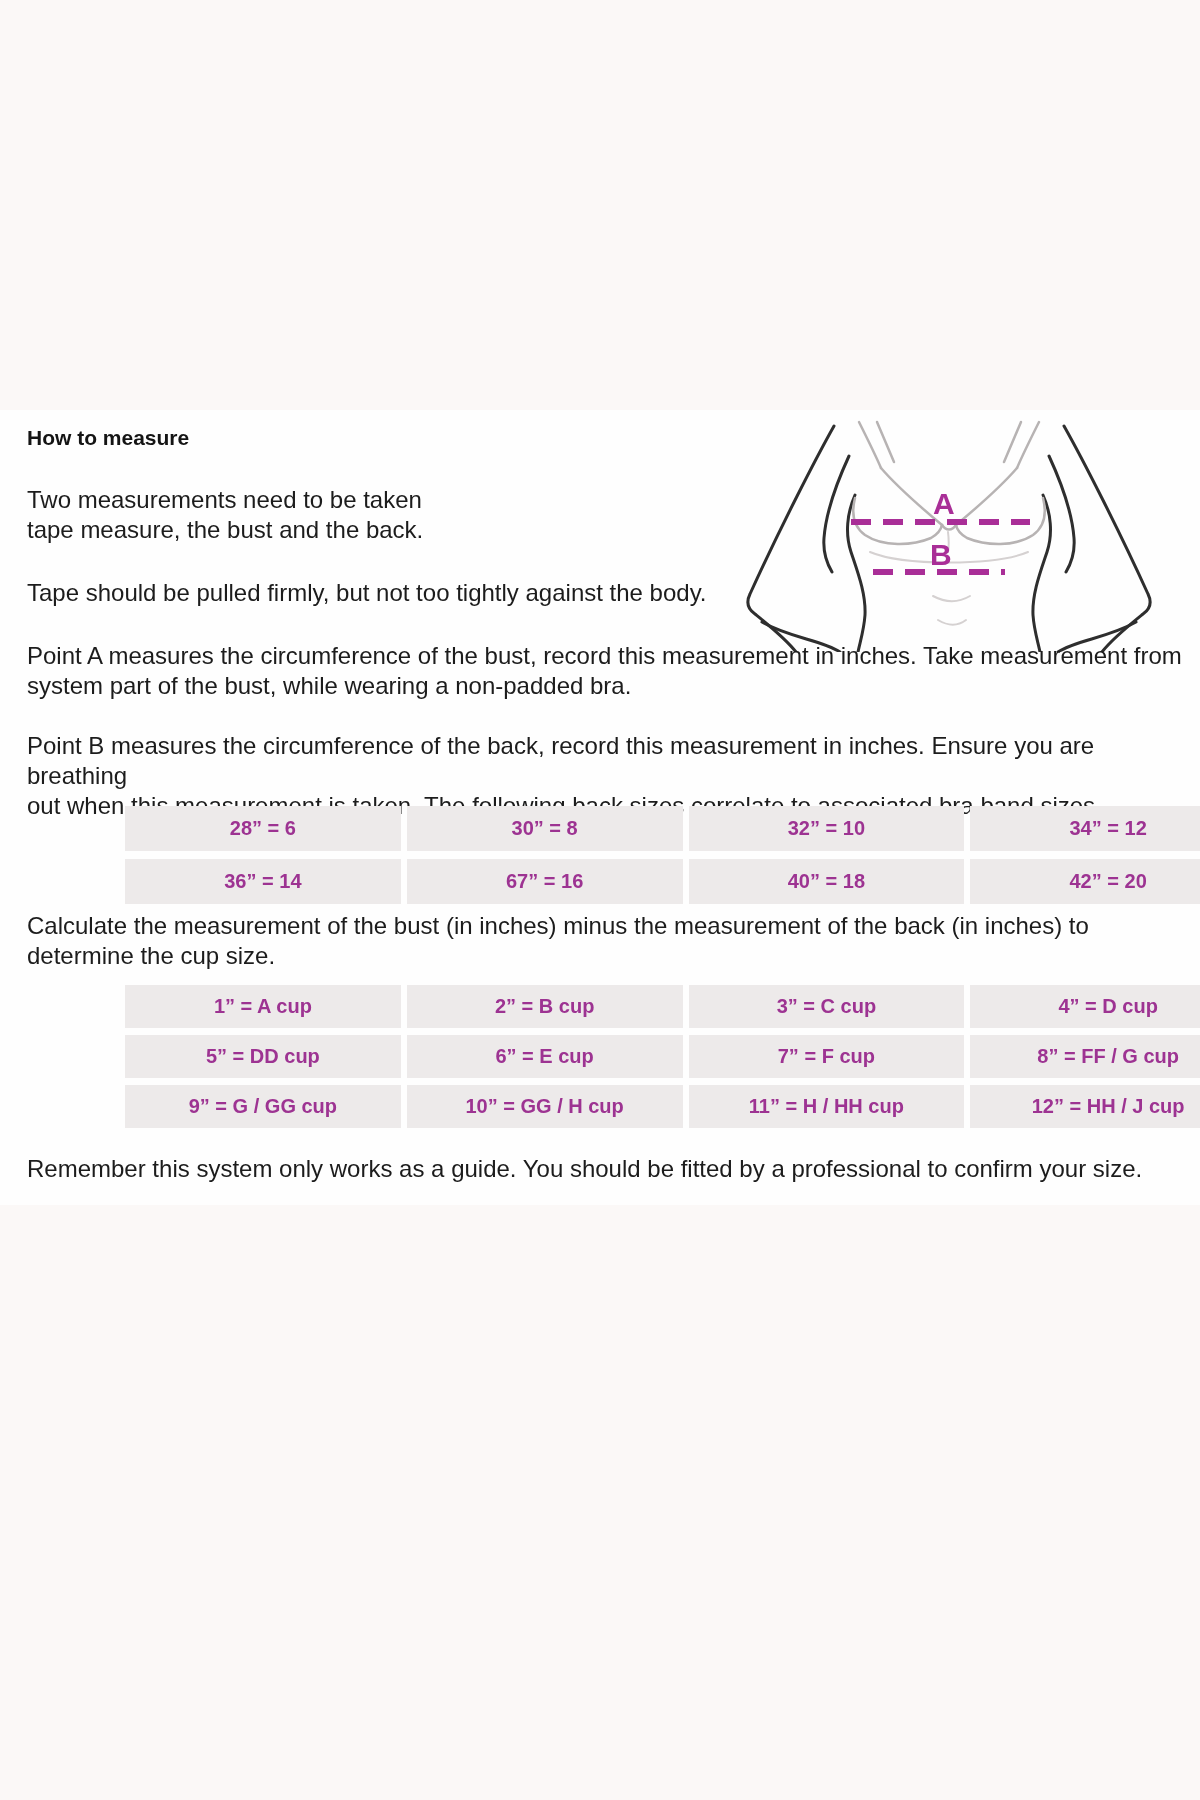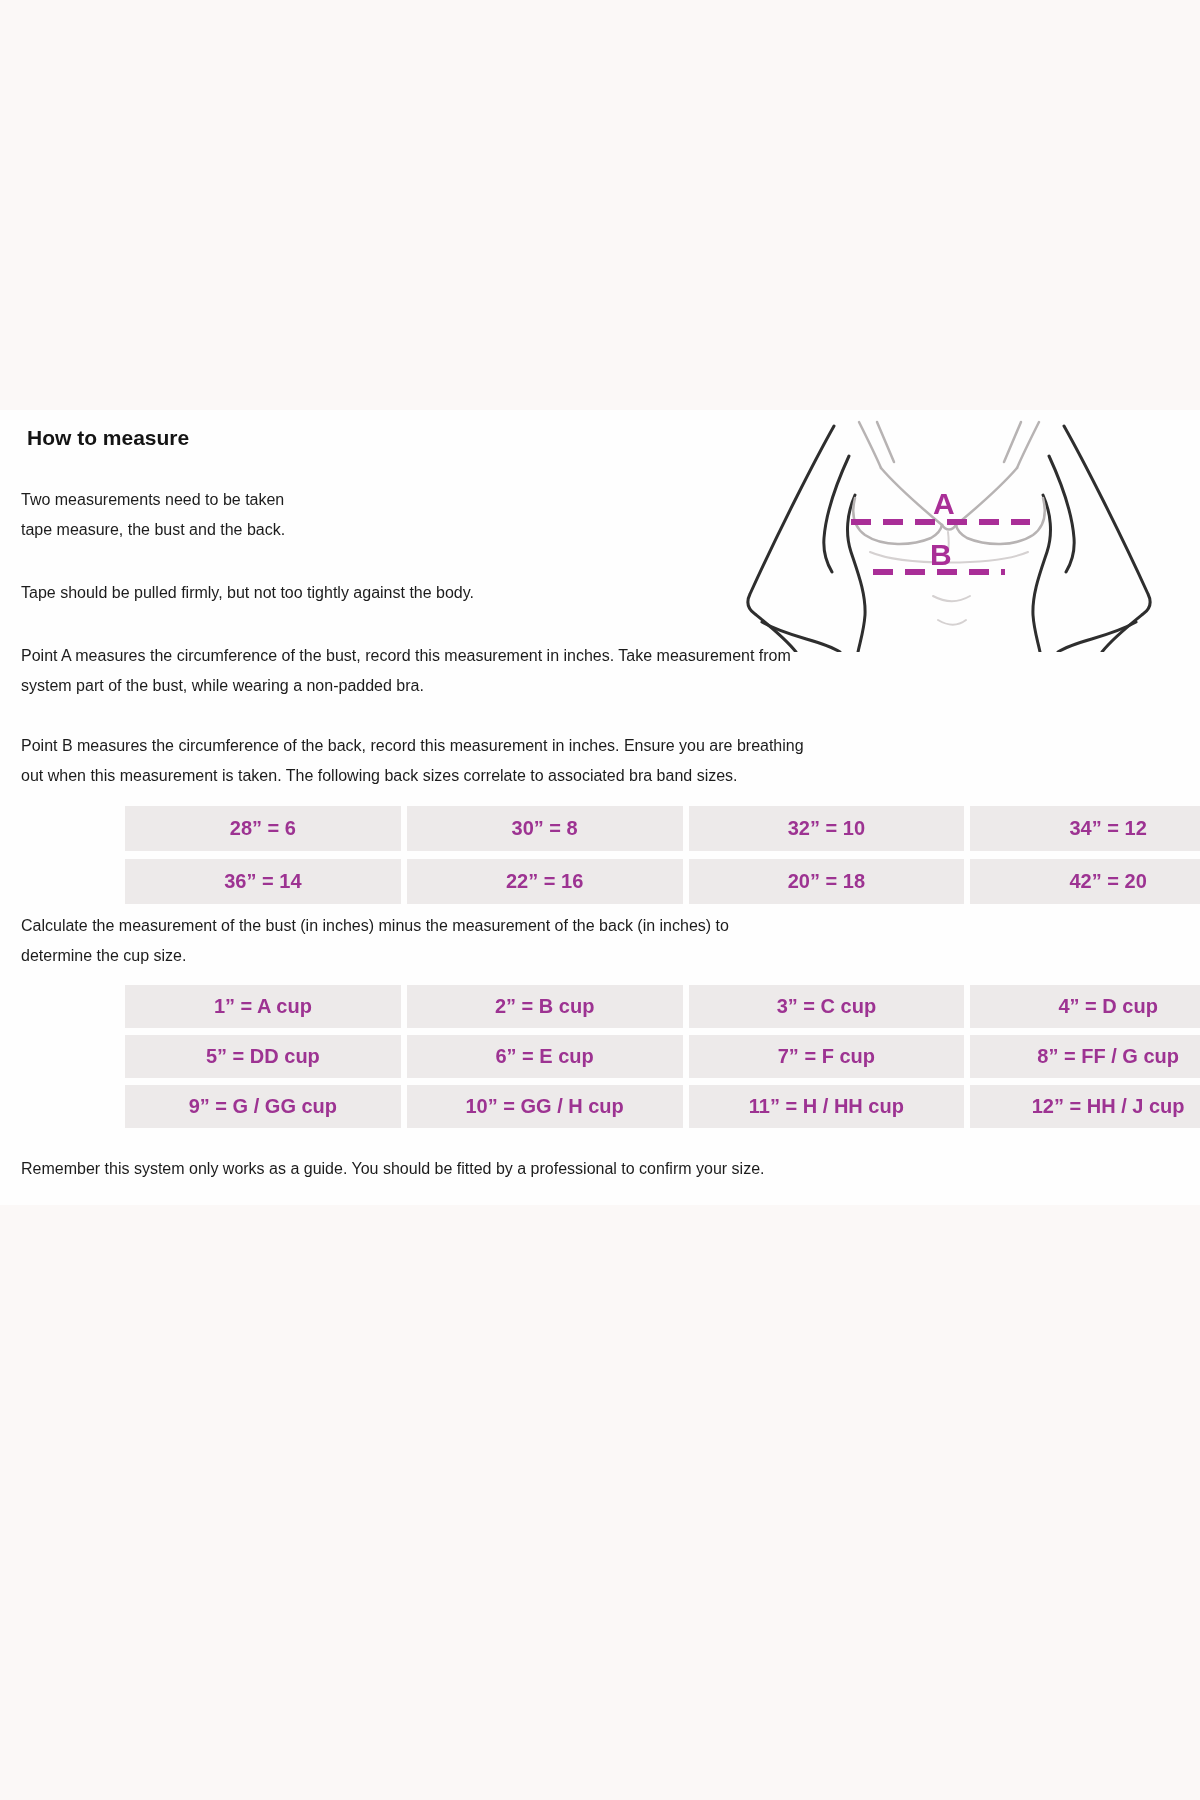--- a/index.html
+++ b/index.html
@@ -15,22 +15,22 @@
   .content-band{
     position:absolute;left:0;top:410px;
     width:1200px;height:795px;
     background:#fefefe;
   }
   .heading{
     position:absolute;left:27px;top:16px;
     margin:0;font-size:21px;font-weight:bold;color:#141414;
   }
   .para{
-    position:absolute;left:21px;margin:0;
-    font-size:16px;line-height:30px;
+    position:absolute;left:27px;margin:0;
+    font-size:24px;line-height:30px;
     white-space:pre-line;color:#1c1c1c;width:1160px;
   }
   .p-intro{top:75px;}
   .p-tape{top:168px;}
   .p-a{top:231px;}
   .p-b{top:321px;}
   .p-calc{top:501px;}
   .p-remember{top:744px;}
   .bold{font-weight:normal;text-align:center;}
   .figure{
@@ -107,22 +107,22 @@
 
     <p class="para p-b">Point B measures the circumference of the back, record this measurement in inches. Ensure you are breathing
 out when this measurement is taken.  The following back sizes correlate to associated bra band sizes.</p>
 
     <div class="size-table band-table">
       <div class="size-cell">28” = 6</div>
       <div class="size-cell">30” = 8</div>
       <div class="size-cell">32” = 10</div>
       <div class="size-cell">34” = 12</div>
       <div class="size-cell">36” = 14</div>
-      <div class="size-cell">22” = 16</div>
-      <div class="size-cell">20” = 18</div>
+      <div class="size-cell">67” = 16</div>
+      <div class="size-cell">40” = 18</div>
       <div class="size-cell">42” = 20</div>
     </div>
 
     <p class="para p-calc"><span>Calculate the measurement of the bust (in inches) </span><span class="bold">minus</span><span> the measurement of the back (in inches) to
 determine the cup size.</span></p>
 
     <div class="size-table cup-table">
       <div class="size-cell">1” = A cup</div>
       <div class="size-cell">2” = B cup</div>
       <div class="size-cell">3” = C cup</div>

